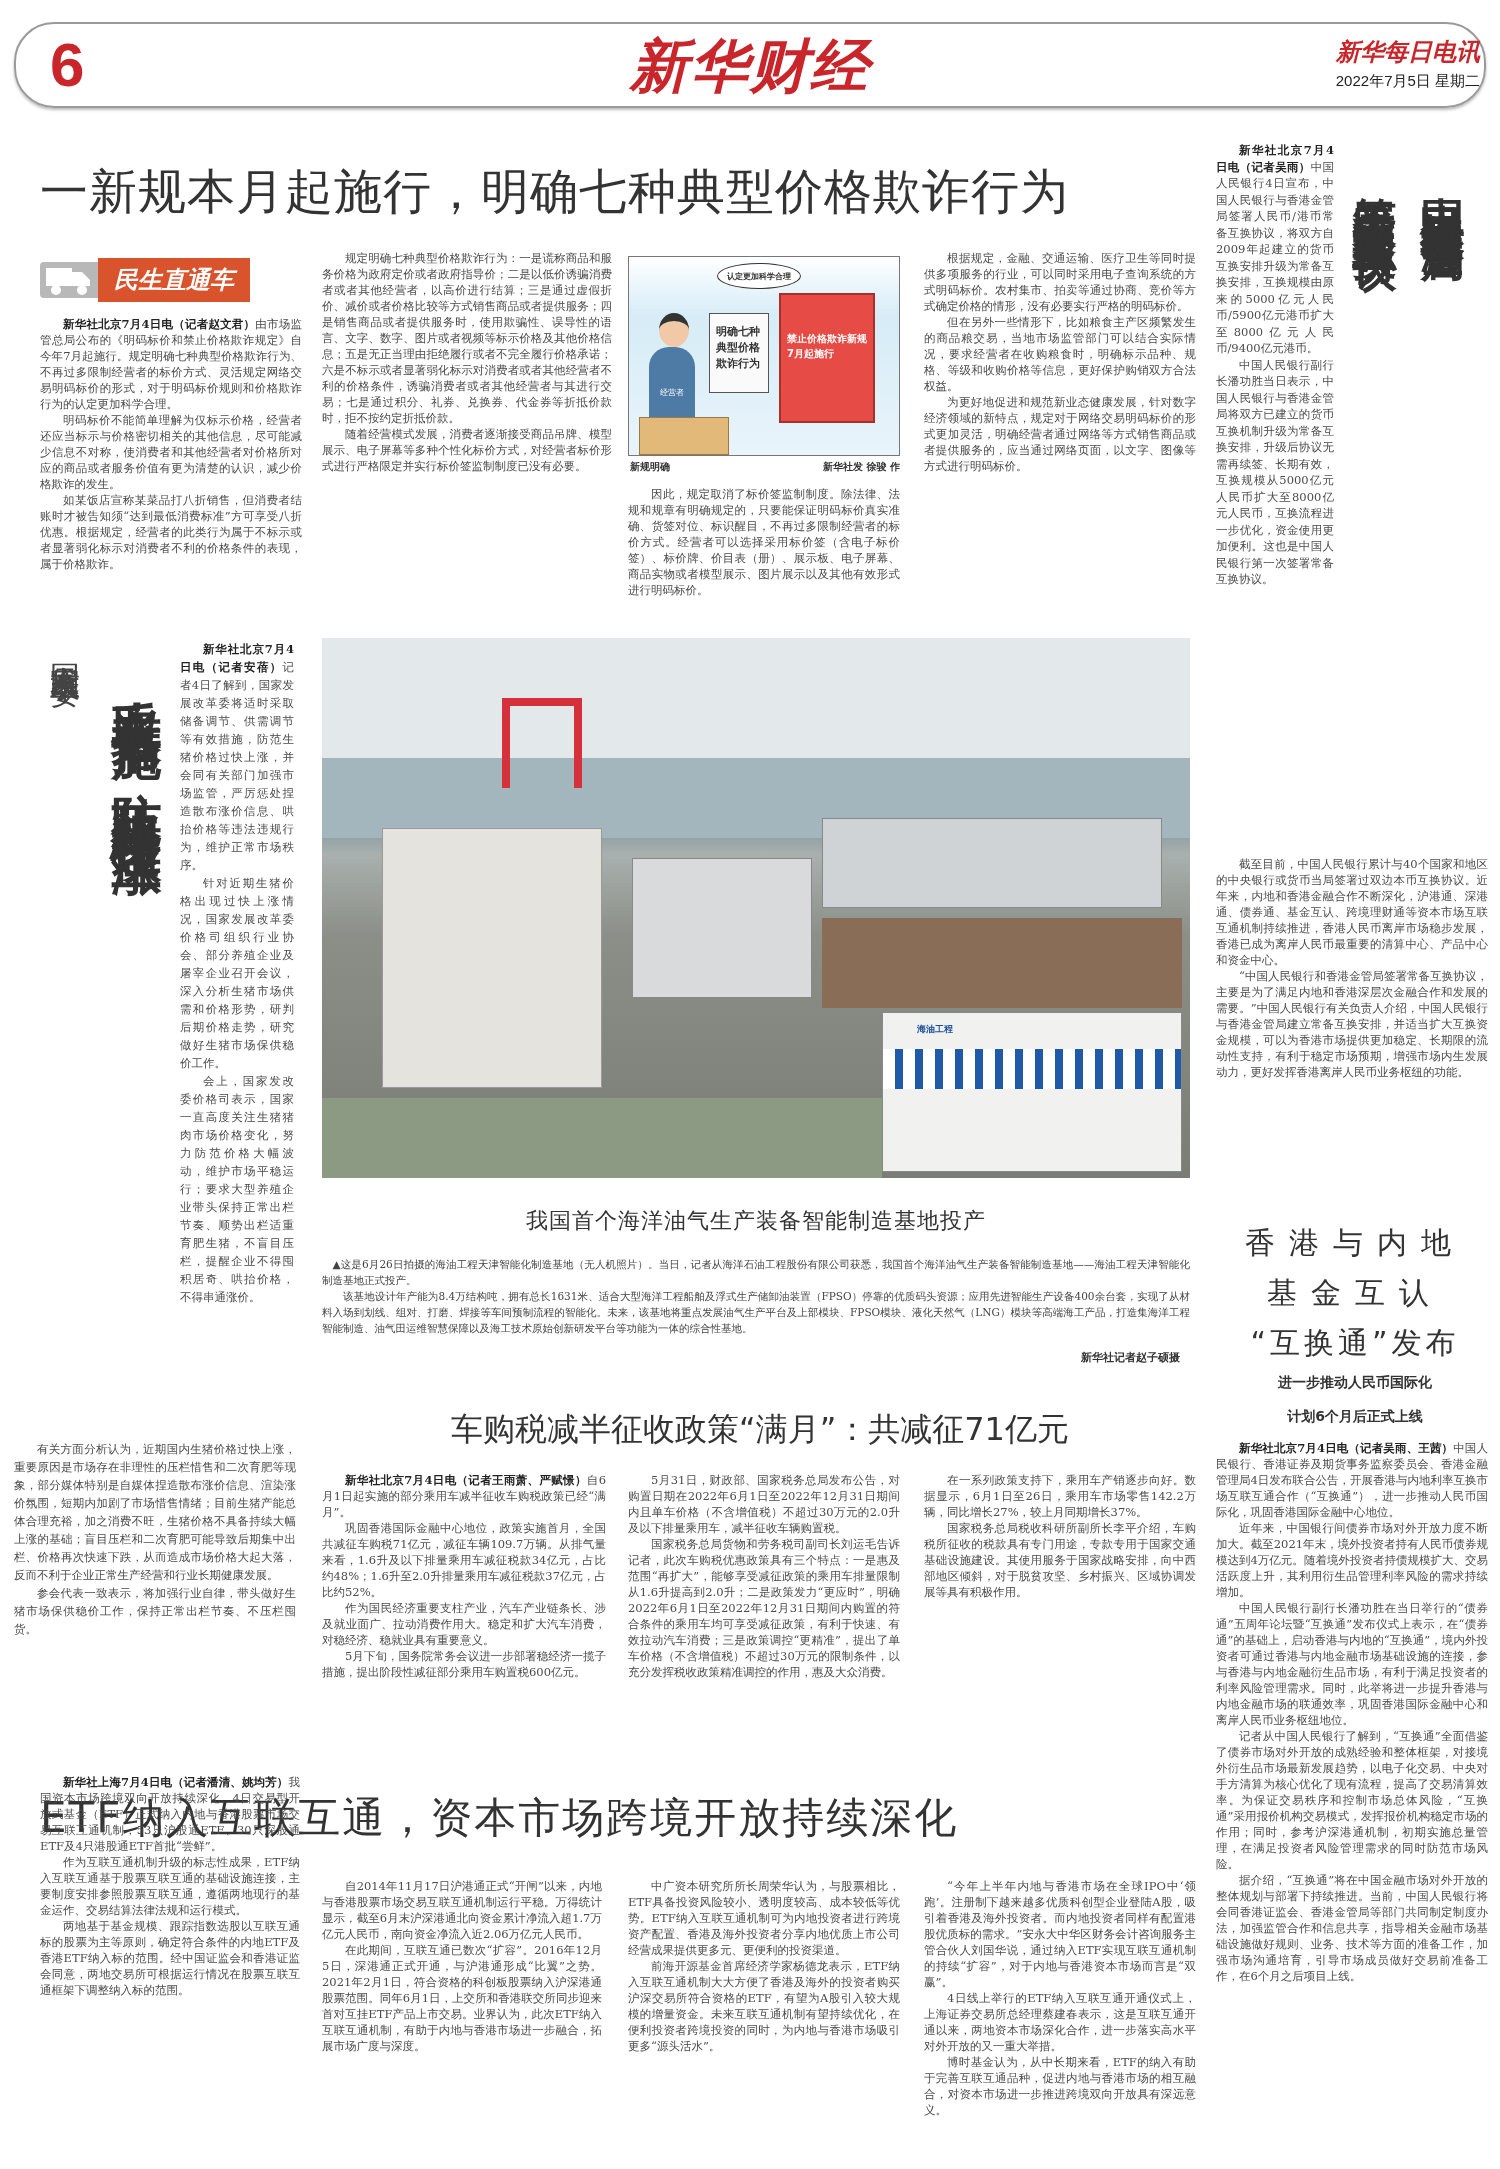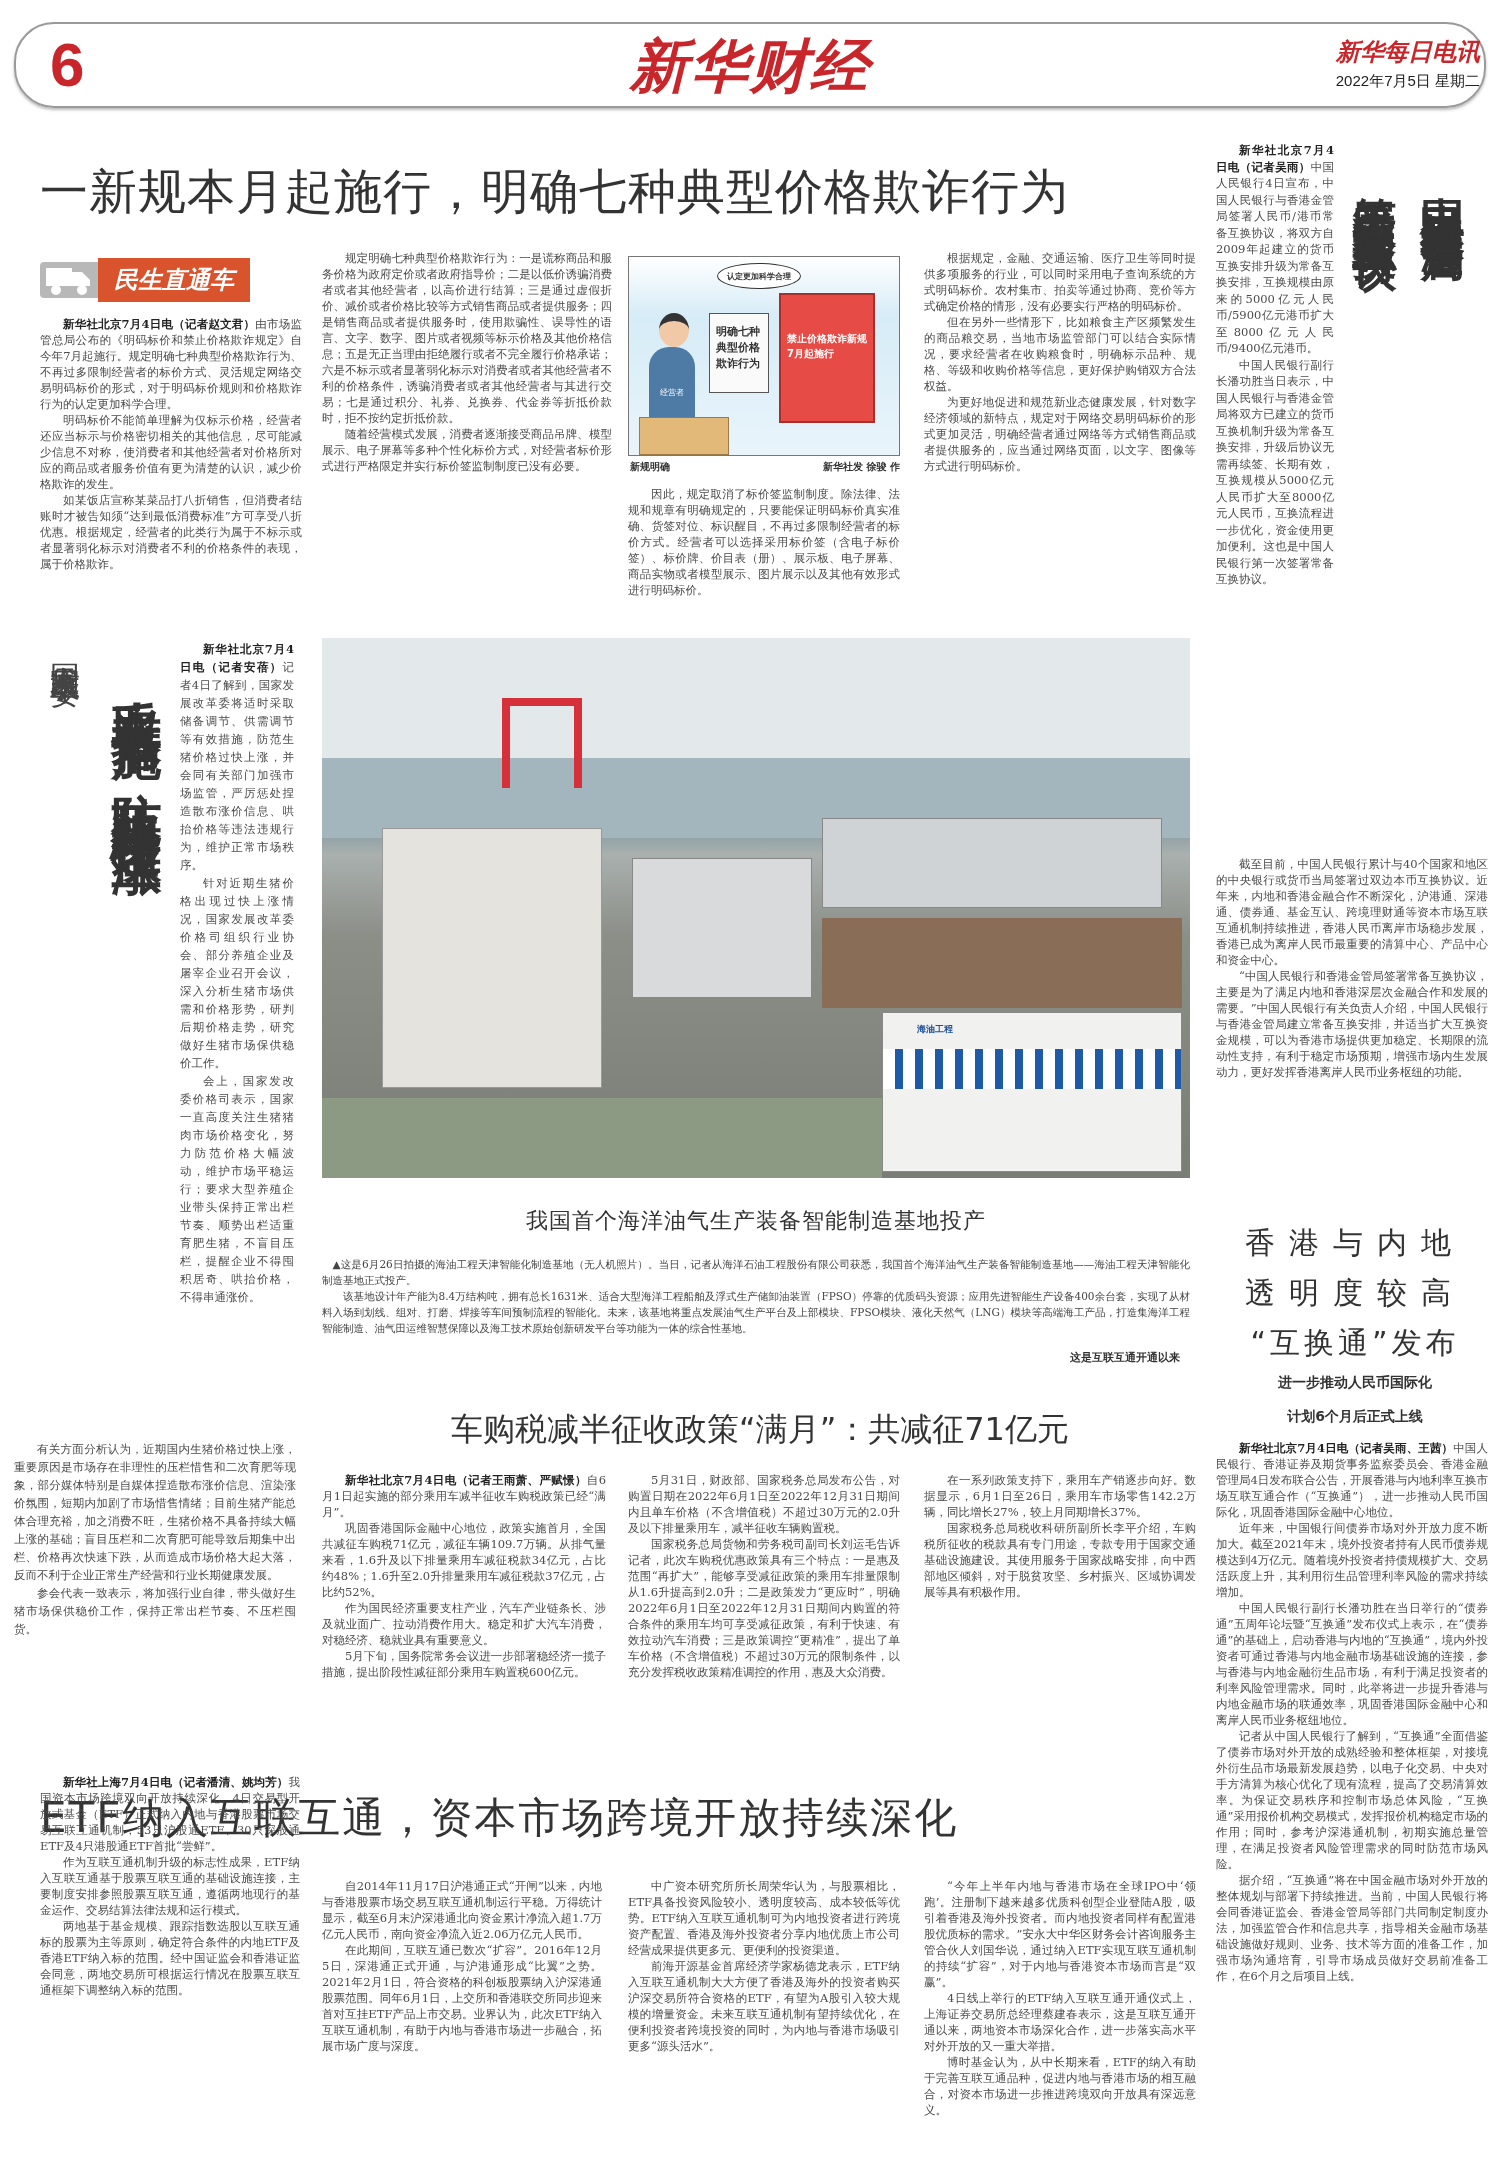--- a/index.html
+++ b/index.html
@@ -111,21 +111,21 @@
     <div style="position:absolute; left:10px; top:10px; width:60px; font-size:9px; color:#1d4f9a; font-weight:bold;">海油工程</div>
     <div style="position:absolute; left:0; top:36px; width:100%; height:40px; background:repeating-linear-gradient(90deg,#fff 0 12px,#1e5aa8 12px 20px);"></div>
   </div>
   <div style="position:absolute; left:0; top:460px; width:560px; height:80px; background:#8d9a83;"></div>
 </div>
 <div class="abs caption-title" style="left:322px; top:1206px; width:868px;">我国首个海洋油气生产装备智能制造基地投产</div>
 <div class="abs caption-text" style="left:322px; top:1256px; width:868px;">
   <p style="text-indent:1em;">▲这是6月26日拍摄的海油工程天津智能化制造基地（无人机照片）。当日，记者从海洋石油工程股份有限公司获悉，我国首个海洋油气生产装备智能制造基地——海油工程天津智能化制造基地正式投产。</p>
   <p style="text-indent:2em;">该基地设计年产能为8.4万结构吨，拥有总长1631米、适合大型海洋工程船舶及浮式生产储卸油装置（FPSO）停靠的优质码头资源；应用先进智能生产设备400余台套，实现了从材料入场到划线、组对、打磨、焊接等车间预制流程的智能化。未来，该基地将重点发展油气生产平台及上部模块、FPSO模块、液化天然气（LNG）模块等高端海工产品，打造集海洋工程智能制造、油气田运维智慧保障以及海工技术原始创新研发平台等功能为一体的综合性基地。</p>
 </div>
-<div class="abs" style="left:1000px; top:1350px; width:180px; text-align:right; font-size:11px; font-weight:bold; color:#333; font-family:'DejaVu Sans',sans-serif;">这是互联互通开通以来</div>
+<div class="abs" style="left:1000px; top:1350px; width:180px; text-align:right; font-size:11px; font-weight:bold; color:#333; font-family:'DejaVu Sans',sans-serif;">新华社记者赵子硕摄</div>
 
 <div class="abs h-car">车购税减半征收政策“满月”：共减征71亿元</div>
 <div class="abs text" style="left:322px; top:1472px; width:284px;">
   <p><b>新华社北京7月4日电（记者王雨萧、严赋憬）</b><span>自6月1日起实施的部分乘用车减半征收车购税政策已经“满月”。</span></p>
   <p><span>巩固香港国际金融中心地位，政策实施首月，全国共减征车购税71亿元，减征车辆109.7万辆。从排气量来看，1.6升及以下排量乘用车减征税款34亿元，占比约48%；1.6升至2.0升排量乘用车减征税款37亿元，占比约52%。</span></p>
   <p><span>作为国民经济重要支柱产业，汽车产业链条长、涉及就业面广、拉动消费作用大。稳定和扩大汽车消费，对稳经济、稳就业具有重要意义。</span></p>
   <p><span>5月下旬，国务院常务会议进一步部署稳经济一揽子措施，提出阶段性减征部分乘用车购置税600亿元。</span></p>
 </div>
 <div class="abs text" style="left:628px; top:1472px; width:272px;">
   <p><span>5月31日，财政部、国家税务总局发布公告，对购置日期在2022年6月1日至2022年12月31日期间内且单车价格（不含增值税）不超过30万元的2.0升及以下排量乘用车，减半征收车辆购置税。</span></p>
@@ -142,21 +142,21 @@
 </div>
 <div class="abs vert vh-big" style="left:1346px; top:162px; height:700px; font-size:44px; letter-spacing:4px;">签署人民币港币常备互换协议</div>
 <div class="abs vert vh-big" style="left:1414px; top:162px; height:700px; font-size:44px; letter-spacing:4px;">中国人民银行与香港金管局</div>
 <div class="abs text" style="left:1216px; top:856px; width:272px;">
   <p><span>截至目前，中国人民银行累计与40个国家和地区的中央银行或货币当局签署过双边本币互换协议。近年来，内地和香港金融合作不断深化，沪港通、深港通、债券通、基金互认、跨境理财通等资本市场互联互通机制持续推进，香港人民币离岸市场稳步发展，香港已成为离岸人民币最重要的清算中心、产品中心和资金中心。</span></p>
   <p><span>“中国人民银行和香港金管局签署常备互换协议，主要是为了满足内地和香港深层次金融合作和发展的需要。”中国人民银行有关负责人介绍，中国人民银行与香港金管局建立常备互换安排，并适当扩大互换资金规模，可以为香港市场提供更加稳定、长期限的流动性支持，有利于稳定市场预期，增强市场内生发展动力，更好发挥香港离岸人民币业务枢纽的功能。</span></p>
 </div>
 
 <div class="abs hk-title">
   <div>香港与内地</div>
-  <div>透明度较高</div>
+  <div>基金互认</div>
   <div style="letter-spacing:4px;">“互换通”发布</div>
 </div>
 <div class="abs hk-sub" style="top:1374px;">进一步推动人民币国际化</div>
 <div class="abs hk-sub" style="top:1408px;">计划6个月后正式上线</div>
 <div class="abs text" style="left:1216px; top:1440px; width:272px;">
   <p><b>新华社北京7月4日电（记者吴雨、王茜）</b><span>中国人民银行、香港证券及期货事务监察委员会、香港金融管理局4日发布联合公告，开展香港与内地利率互换市场互联互通合作（“互换通”），进一步推动人民币国际化，巩固香港国际金融中心地位。</span></p>
   <p><span>近年来，中国银行间债券市场对外开放力度不断加大。截至2021年末，境外投资者持有人民币债券规模达到4万亿元。随着境外投资者持债规模扩大、交易活跃度上升，其利用衍生品管理利率风险的需求持续增加。</span></p>
   <p><span>中国人民银行副行长潘功胜在当日举行的“债券通”五周年论坛暨“互换通”发布仪式上表示，在“债券通”的基础上，启动香港与内地的“互换通”，境内外投资者可通过香港与内地金融市场基础设施的连接，参与香港与内地金融衍生品市场，有利于满足投资者的利率风险管理需求。同时，此举将进一步提升香港与内地金融市场的联通效率，巩固香港国际金融中心和离岸人民币业务枢纽地位。</span></p>
   <p><span>记者从中国人民银行了解到，“互换通”全面借鉴了债券市场对外开放的成熟经验和整体框架，对接境外衍生品市场最新发展趋势，以电子化交易、中央对手方清算为核心优化了现有流程，提高了交易清算效率。为保证交易秩序和控制市场总体风险，“互换通”采用报价机构交易模式，发挥报价机构稳定市场的作用；同时，参考沪深港通机制，初期实施总量管理，在满足投资者风险管理需求的同时防范市场风险。</span></p>
   <p><span>据介绍，“互换通”将在中国金融市场对外开放的整体规划与部署下持续推进。当前，中国人民银行将会同香港证监会、香港金管局等部门共同制定制度办法，加强监管合作和信息共享，指导相关金融市场基础设施做好规则、业务、技术等方面的准备工作，加强市场沟通培育，引导市场成员做好交易前准备工作，在6个月之后项目上线。</span></p>

